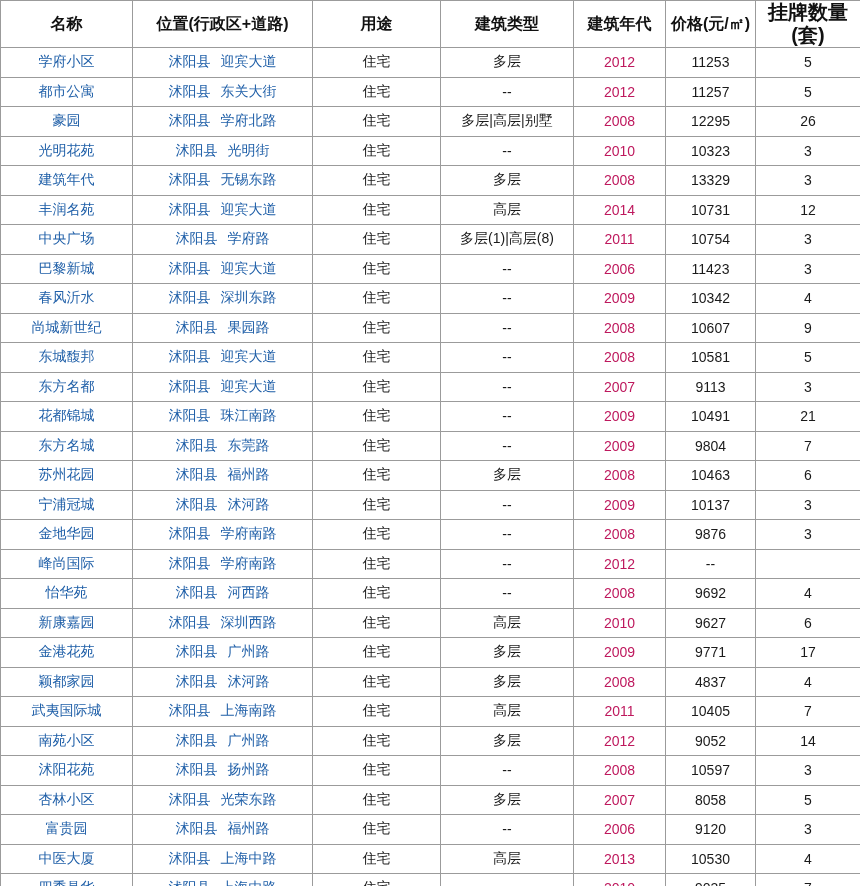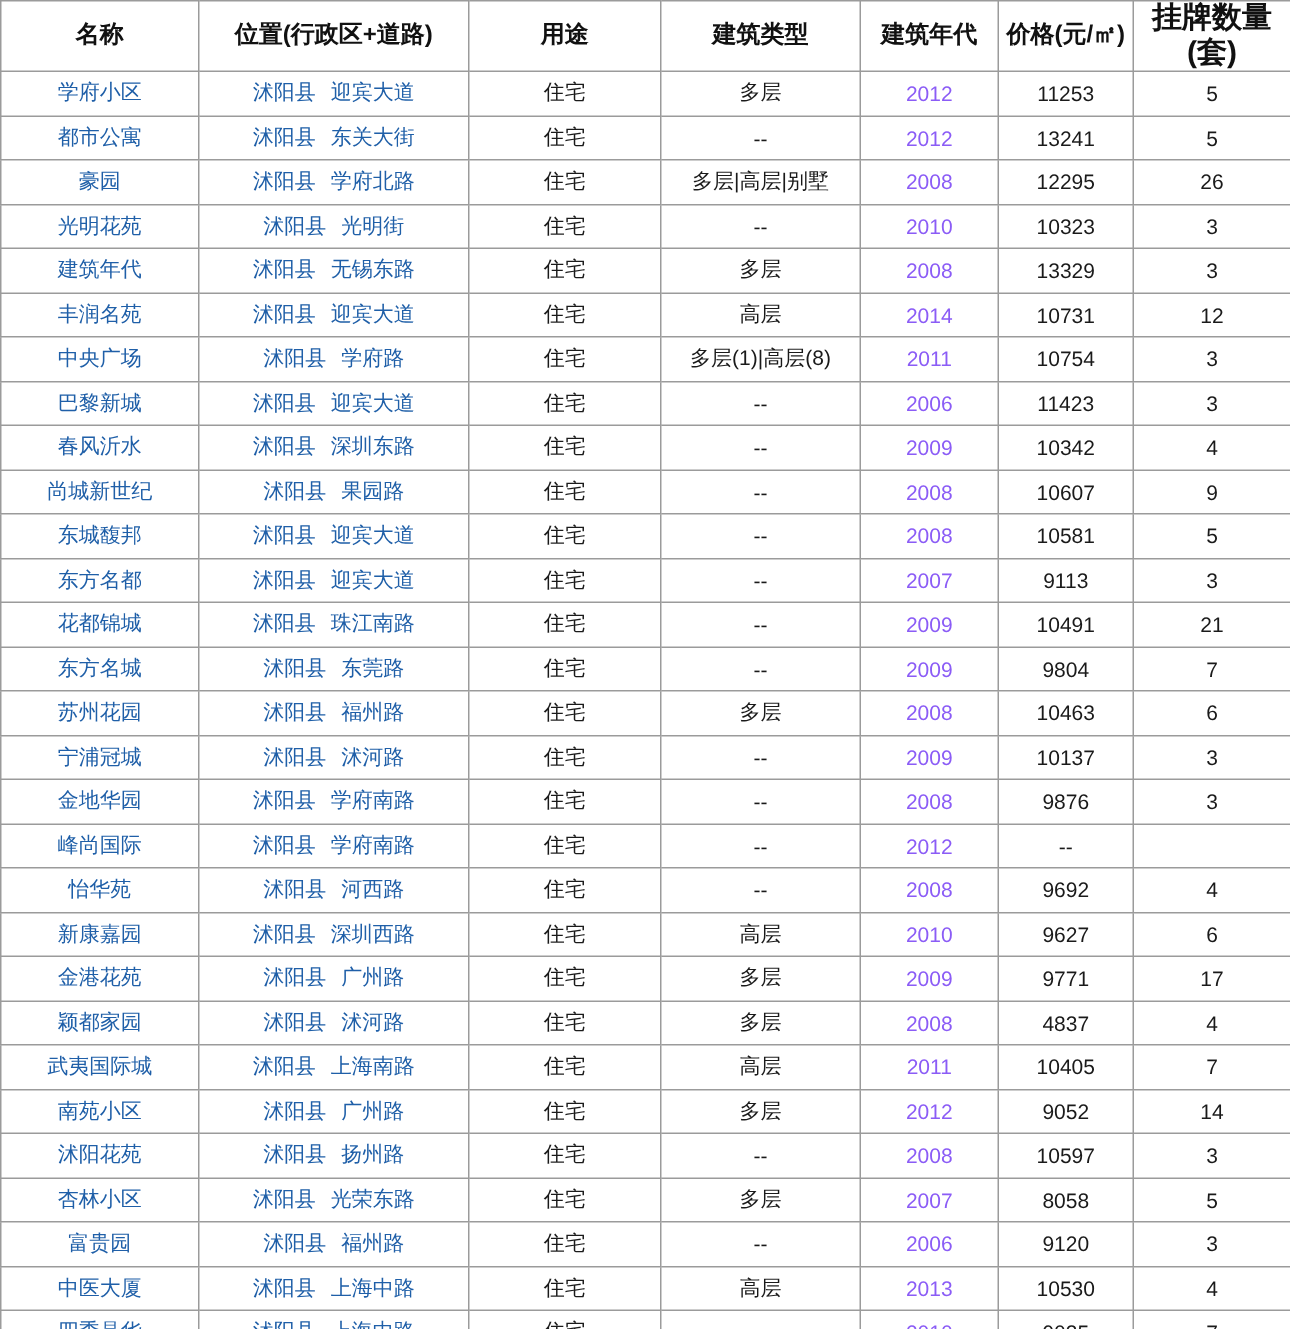--- a/index.html
+++ b/index.html
@@ -46,21 +46,21 @@
   col.c-use      { width: 128px; }
   col.c-type     { width: 133px; }
   col.c-year     { width: 92px; }
   col.c-price    { width: 90px; }
   col.c-count    { width: 105px; }
 
   td.name  { color: #1f5fa8; }
   td.loc   { color: #1f5fa8; }
   td.use   { color: #1a1a1a; }
   td.type  { color: #1a1a1a; }
-  td.year  { color: #8b5cf6; }
+  td.year  { color: #be185d; }
   td.price { color: #1a1a1a; }
   td.count { color: #1a1a1a; }
 
   .loc-inner {
     display: inline-block;
     text-align: left;
     white-space: nowrap;
   }
   .loc-district { margin-right: 10px; }
   .hdr-sub { display: block; font-size: 20px; }
@@ -101,21 +101,21 @@
         <td class="year">2012</td>
         <td class="price">11253</td>
         <td class="count">5</td>
       </tr>
       <tr>
         <td class="name">都市公寓</td>
         <td class="loc"><span class="loc-inner"><span class="loc-district">沭阳县</span><span>东关大街</span></span></td>
         <td class="use">住宅</td>
         <td class="type">--</td>
         <td class="year">2012</td>
-        <td class="price">13241</td>
+        <td class="price">11257</td>
         <td class="count">5</td>
       </tr>
       <tr>
         <td class="name">豪园</td>
         <td class="loc"><span class="loc-inner"><span class="loc-district">沭阳县</span><span>学府北路</span></span></td>
         <td class="use">住宅</td>
         <td class="type">多层|高层|别墅</td>
         <td class="year">2008</td>
         <td class="price">12295</td>
         <td class="count">26</td>

